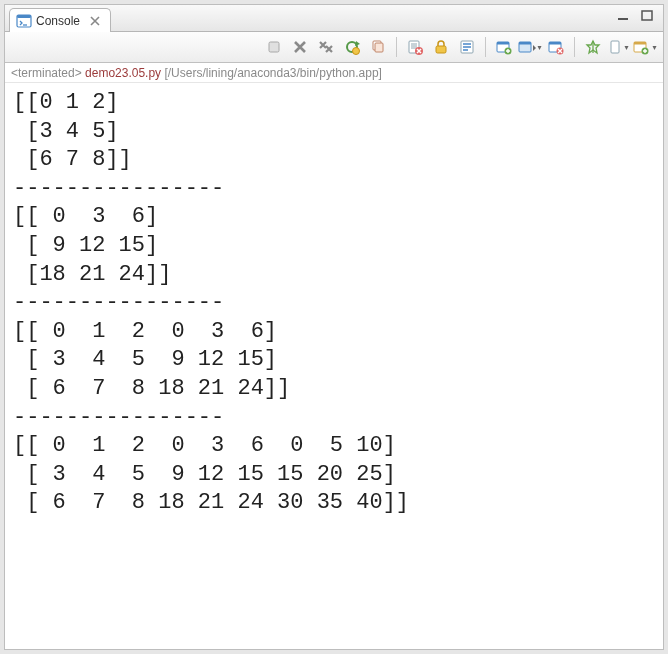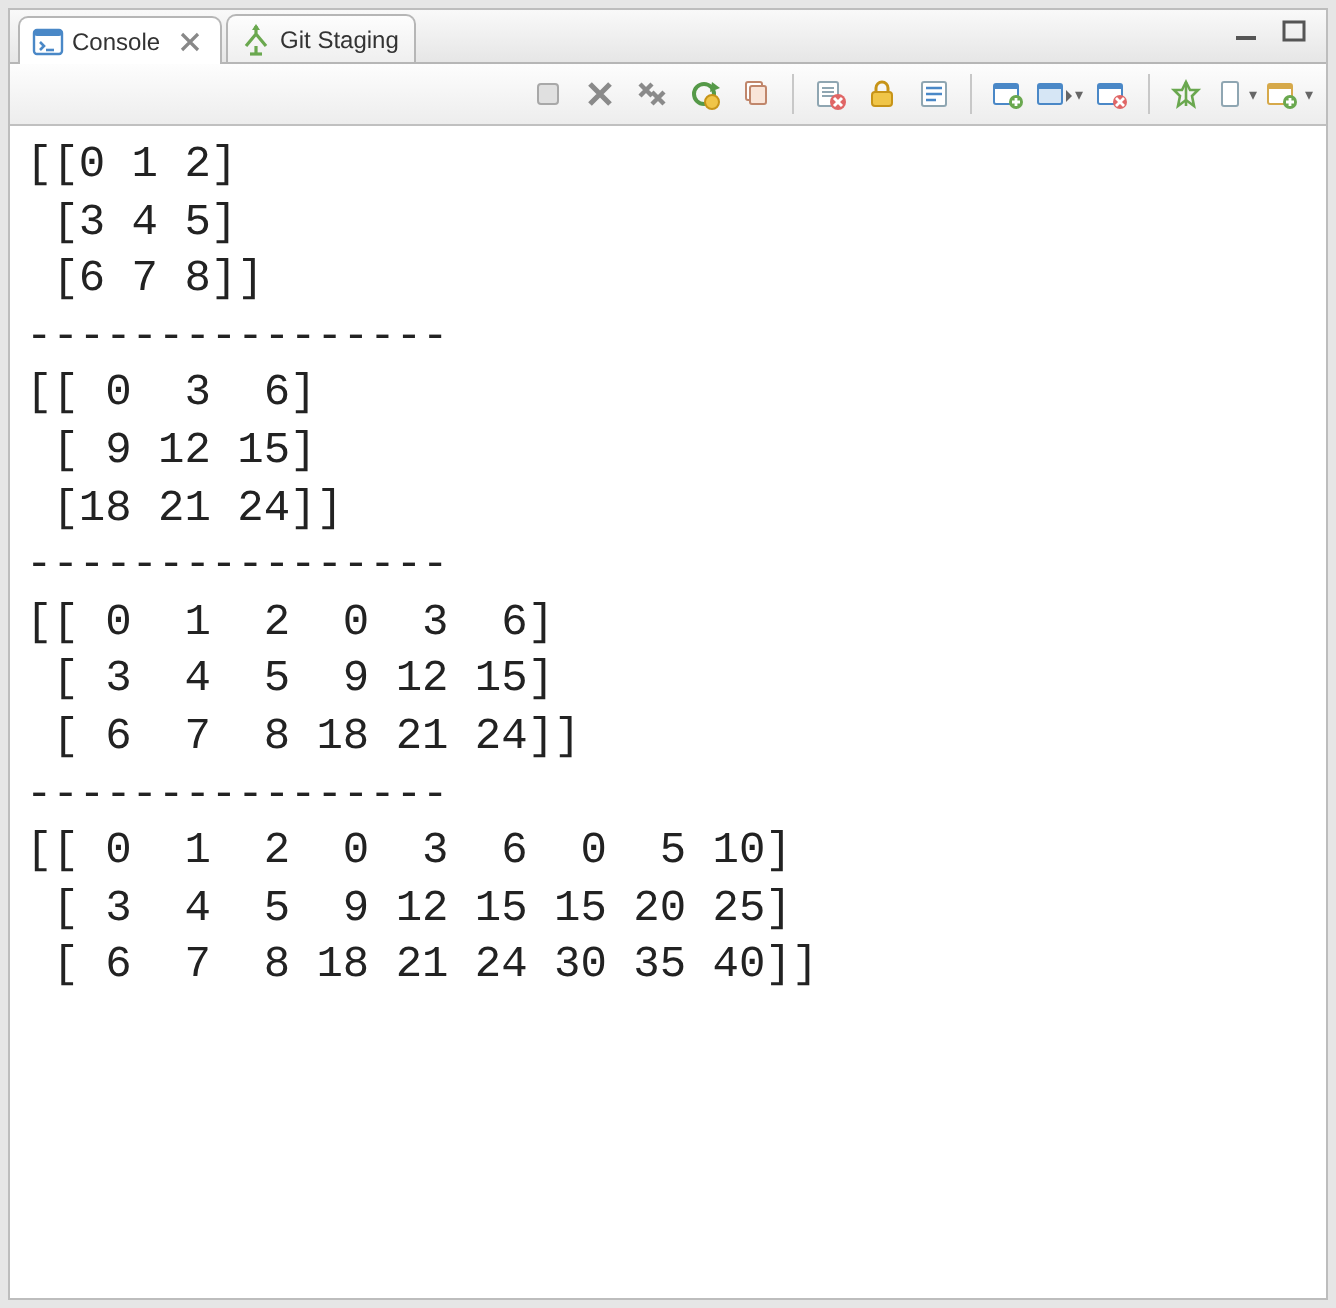--- a/index.html
+++ b/index.html
@@ -160,31 +160,20 @@
         </svg>
       </span>
       <span>Console</span>
       <span class="close">
         <svg width="10" height="10" viewBox="0 0 10 10">
           <path d="M1 1 L9 9 M9 1 L1 9" stroke="#888" stroke-width="1.6"></path>
         </svg>
       </span>
     </div>
 
-    <div class="tab">
-      <span class="icon">
-        <svg width="16" height="16" viewBox="0 0 16 16">
-          <path d="M8 1 L8 5 M8 5 L3 11 M8 5 L13 11" stroke="#6aa84f" stroke-width="1.6" fill="none"></path>
-          <path d="M8 11 L8 15" stroke="#6aa84f" stroke-width="1.6"></path>
-          <path d="M5 15 L11 15" stroke="#6aa84f" stroke-width="1.6"></path>
-          <polygon points="8,0 6,3 10,3" fill="#6aa84f"></polygon>
-        </svg>
-      </span>
-      <span>Git Staging</span>
-    </div>
 
 
 
     <div class="ts-right">
       <span class="sysbtn">
         <svg width="16" height="12" viewBox="0 0 16 12">
           <rect x="2" y="8" width="10" height="2" fill="#555"></rect>
         </svg>
       </span>
       <span class="sysbtn">
@@ -288,20 +277,23 @@
       <svg width="18" height="16" viewBox="0 0 18 16">
         <rect x="1" y="3" width="12" height="10" rx="1" fill="#fff" stroke="#d6a94a"></rect>
         <rect x="1" y="3" width="12" height="2.5" fill="#d6a94a"></rect>
         <circle cx="12" cy="12" r="3.5" fill="#6aa84f"></circle>
         <path d="M12 10v4M10 12h4" stroke="#fff" stroke-width="1.4"></path>
       </svg>
       <span class="dd">▾</span>
     </span>
   </div>
 
+  <div class="statusline">
+    <span class="gray">&lt;terminated&gt; </span><span>demo23.05.py</span><span class="gray"> [/Users/lining/anaconda3/bin/python.app]</span>
+  </div>
 
   <div class="console">
     <pre>[[0 1 2]
  [3 4 5]
  [6 7 8]]
 ----------------
 [[ 0  3  6]
  [ 9 12 15]
  [18 21 24]]
 ----------------

